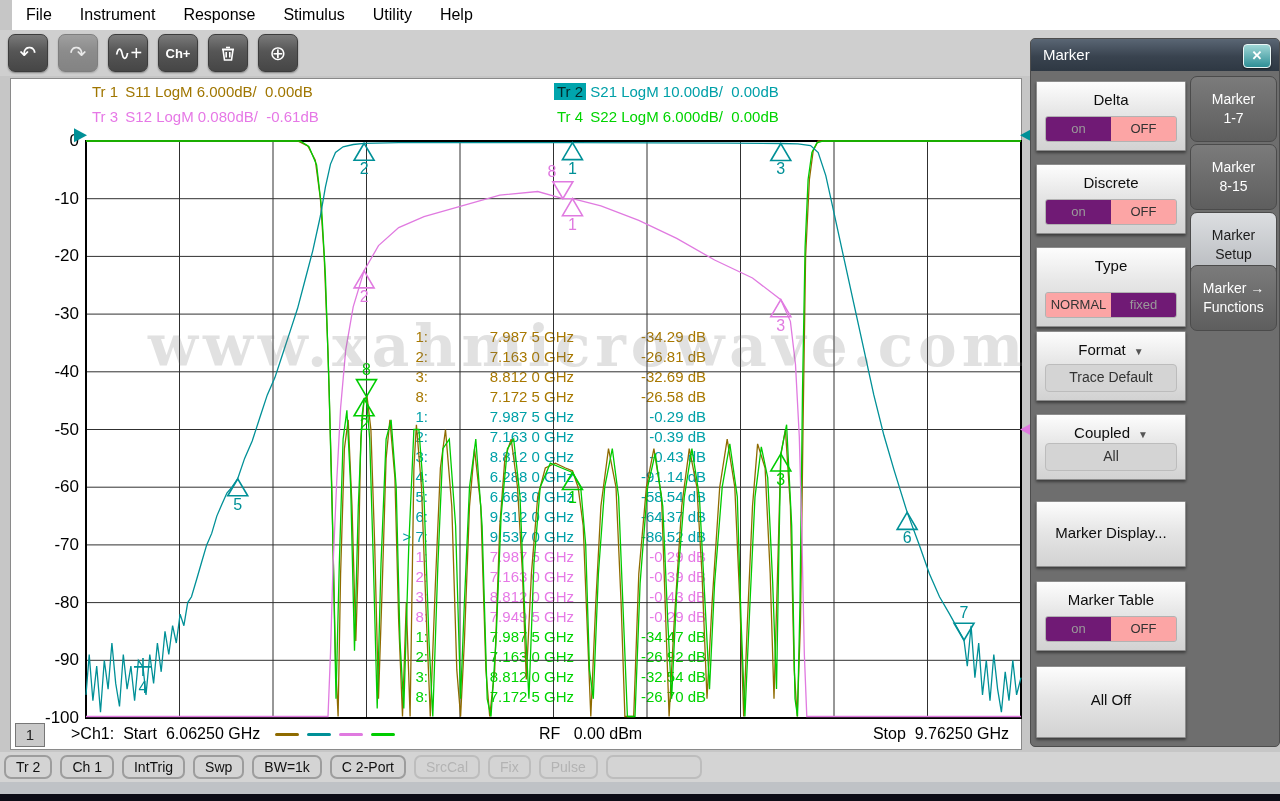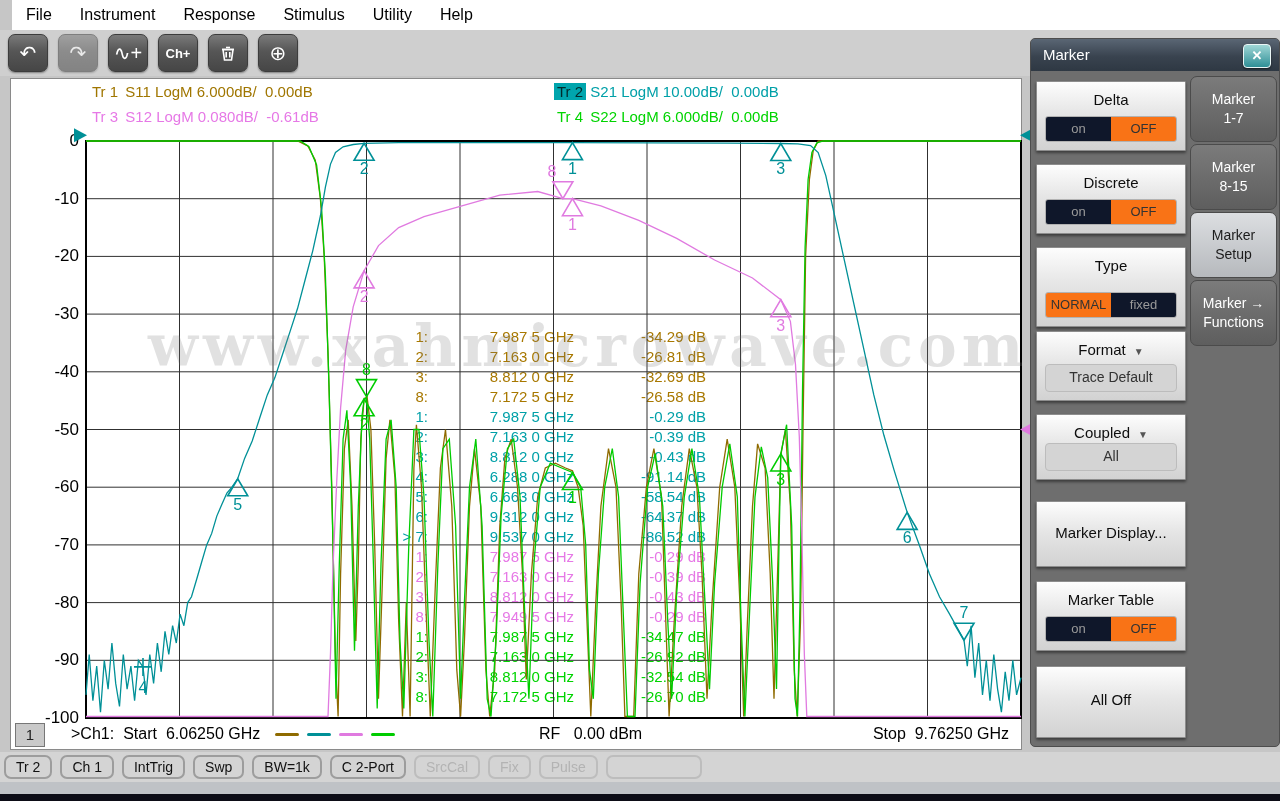--- a/index.html
+++ b/index.html
@@ -53,22 +53,22 @@
     background:linear-gradient(#9fd6d6,#2f8f96);border:1px solid #eaf6f6;color:#fff;
     font-size:13px;font-weight:bold;text-align:center;line-height:21px;box-shadow:0 1px 2px rgba(0,0,0,.5);}
   .pbtn{position:absolute;left:5px;width:150px;border-radius:1px;border:1px solid #8d8d8d;
     background:linear-gradient(#fdfdfd,#e6e6e6 45%,#d2d2d2);box-shadow:0 2px 3px rgba(0,0,0,.45);
     box-sizing:border-box;}
   .pbtn .lbl{display:block;text-align:center;font-size:15px;color:#0d0d0d;margin-top:9px;}
   .pbtn .lbl .dd{font-size:10px;color:#555;margin-left:8px;}
   .tog{position:absolute;left:8px;right:8px;bottom:8px;height:24px;border-radius:3px;
     background:#c7c7c7;border:1px solid #b2b2b2;display:flex;overflow:hidden;}
   .tg-cell{flex:1;text-align:center;font-size:13px;line-height:23px;}
-  .tg-cell.on{background:#f97316;color:#333;}
-  .tg-cell.offd{background:#0f172a;color:#9a9a9a;}
+  .tg-cell.on{background:#fca5a5;color:#333;}
+  .tg-cell.offd{background:#701a75;color:#9a9a9a;}
   .subbtn{position:absolute;left:8px;right:8px;bottom:8px;height:26px;border-radius:4px;
     background:#d4d4d4;border:1px solid #bcbcbc;text-align:center;font-size:14px;color:#333;
     line-height:25px;}
   .ptab{position:absolute;left:159px;width:87px;height:66px;border-radius:7px;
     border:1px solid #4b4b4b;background:linear-gradient(#7b7b7b,#5e5e5e);color:#fff;
     font-size:14px;display:flex;align-items:center;justify-content:center;text-align:center;
     white-space:pre-line;line-height:19px;box-sizing:border-box;}
   .ptab.active{background:linear-gradient(#dcdee1,#b6b9bd);color:#1c1c1c;}
   
   .softbar{position:absolute;left:0;top:752px;width:1280px;height:30px;background:#d4d4d4;
@@ -369,21 +369,21 @@
   <div class="pbtn" style="top:627px;height:72px;">
     <span class="lbl" style="margin-top:24px;">All Off</span>
   </div>
 
   <div class="ptab" style="top:37px;">Marker
 1-7</div>
   <div class="ptab" style="top:105px;">Marker
 8-15</div>
   <div class="ptab active" style="top:173px;">Marker
 Setup</div>
-  <div class="ptab" style="top:241px;text-align:center;">Marker →
+  <div class="ptab" style="top:226px;text-align:center;">Marker →
 Functions</div>
 </div>
 
 <div class="softbar" id="softbar">
     <div class="sk">Tr 2</div>
     <div class="sk">Ch 1</div>
     <div class="sk">IntTrig</div>
     <div class="sk">Swp</div>
     <div class="sk">BW=1k</div>
     <div class="sk">C  2-Port</div>

